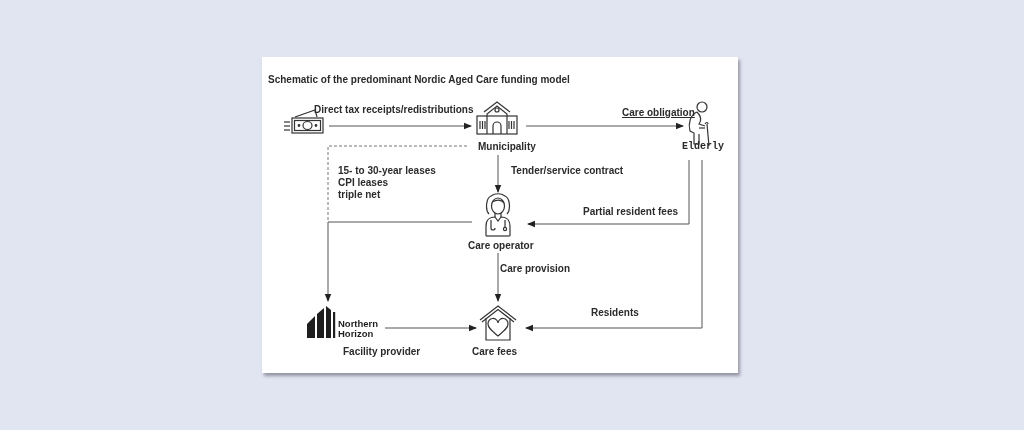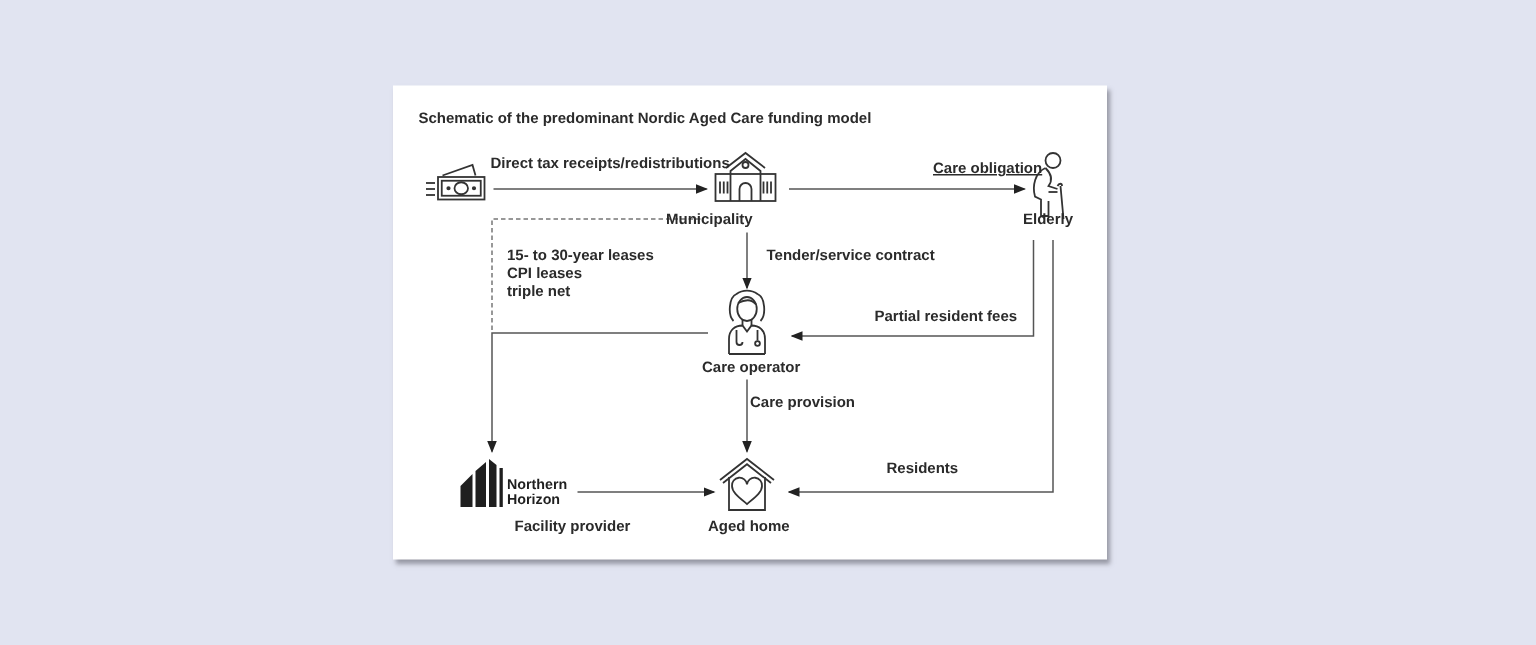--- a/index.html
+++ b/index.html
@@ -24,21 +24,21 @@
   .lbl {
     position: absolute;
     font-size: 10px;
     font-weight: bold;
     color: #2b2b2b;
     white-space: nowrap;
     line-height: 12px;
   }
   .title {
     position: absolute;
-    left: 279px; top: 74px;
+    left: 268px; top: 74px;
     font-size: 10px;
     font-weight: bold;
     color: #2b2b2b;
     white-space: nowrap;
   }
   .lease-lines { line-height: 12px; }
   .brand {
     position: absolute;
     font-size: 9.5px;
     font-weight: bold;
@@ -135,32 +135,32 @@
   <g stroke="#333" stroke-width="1.2" fill="none">
     <polyline points="480,320 498,306 516,320"></polyline>
     <polyline points="482,322 498,309.5 514,322"></polyline>
     <polyline points="486,318 486,340 510,340 510,318"></polyline>
     <path d="M498,336 C492,331 488,328 488,324 a4.5,4.5 0 0 1 10,-1 a4.5,4.5 0 0 1 10,1 C508,328 504,331 498,336 Z"></path>
   </g>
 </svg>
 
 <div class="title">Schematic of the predominant Nordic Aged Care funding model</div>
 
-<div class="lbl" style="left:327px; top:104px;">Direct tax receipts/redistributions</div>
+<div class="lbl" style="left:314px; top:104px;">Direct tax receipts/redistributions</div>
 <div class="lbl" style="left:622px; top:107px;text-decoration:underline;">Care obligation</div>
 <div class="lbl" style="left:511px; top:165px;">Tender/service contract</div>
 <div class="lbl" style="left:583px; top:206px;">Partial resident fees</div>
 <div class="lbl" style="left:500px; top:263px;">Care provision</div>
 <div class="lbl" style="left:591px; top:307px;">Residents</div>
 
-<div class="lbl" style="left:444px; top:141px;">Municipality</div>
-<div class="lbl" style="left:682px; top:141px;">Elderly</div>
+<div class="lbl" style="left:478px; top:141px;">Municipality</div>
+<div class="lbl" style="left:682px; top:141px;font-family:Liberation Mono, monospace;">Elderly</div>
 <div class="lbl" style="left:468px; top:240px;">Care operator</div>
 <div class="lbl" style="left:310px; top:346px;padding-left:33px;">Facility provider</div>
-<div class="lbl" style="left:472px; top:346px;">Aged home</div>
+<div class="lbl" style="left:472px; top:346px;">Care fees</div>
 
 <div class="brand" style="left:338px; top:319px;">Northern</div>
 <div class="brand" style="left:338px; top:329px;">Horizon</div>
 
 <div class="lbl lease-lines" style="left:338px; top:165px;">
   <div>15- to 30-year leases</div>
   <div>CPI leases</div>
   <div>triple net</div>
 </div>
 

